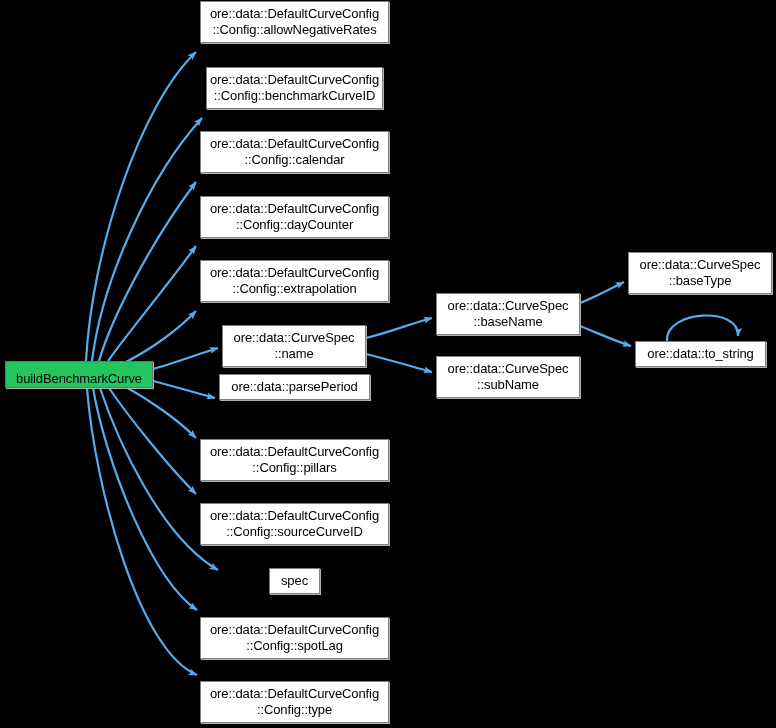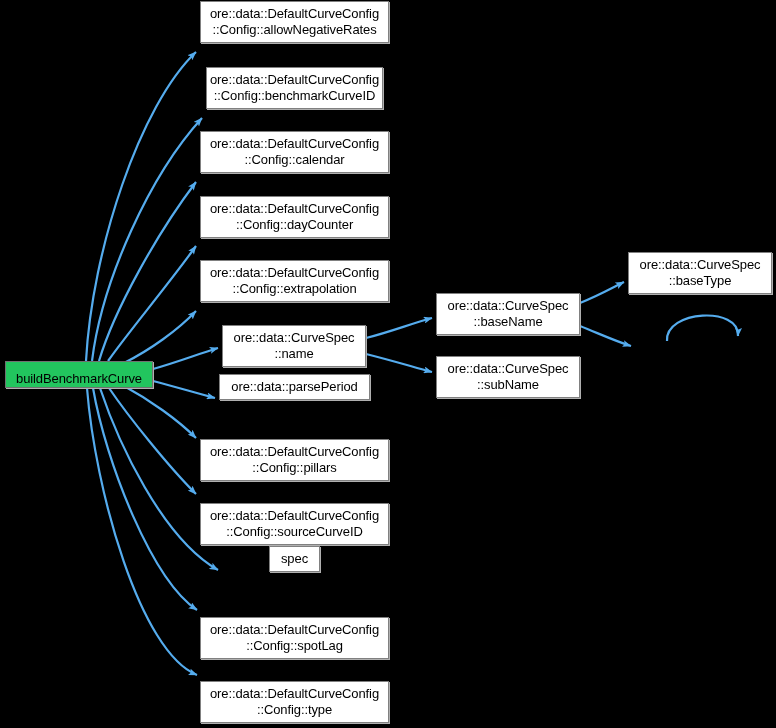--- a/index.html
+++ b/index.html
@@ -127,21 +127,21 @@
   <div class="node" style="left:200px; top:439px; width:189px; height:42px;">
     <span class="node-label">ore::data::DefaultCurveConfig
 ::Config::pillars</span>
   </div>
 
   <div class="node" style="left:200px; top:503px; width:189px; height:42px;">
     <span class="node-label">ore::data::DefaultCurveConfig
 ::Config::sourceCurveID</span>
   </div>
 
-  <div class="node" style="left:269px; top:546px; width:51px; height:26px;">
+  <div class="node" style="left:269px; top:568px; width:51px; height:26px;">
     <span class="node-label">spec</span>
   </div>
 
   <div class="node" style="left:200px; top:617px; width:189px; height:42px;">
     <span class="node-label">ore::data::DefaultCurveConfig
 ::Config::spotLag</span>
   </div>
 
   <div class="node" style="left:200px; top:681px; width:189px; height:42px;">
     <span class="node-label">ore::data::DefaultCurveConfig
@@ -156,14 +156,17 @@
   <div class="node" style="left:436px; top:356px; width:144px; height:42px;">
     <span class="node-label">ore::data::CurveSpec
 ::subName</span>
   </div>
 
   <div class="node" style="left:628px; top:252px; width:144px; height:42px;">
     <span class="node-label">ore::data::CurveSpec
 ::baseType</span>
   </div>
 
+  <div class="node" style="left:635px; top:341px; width:131px; height:26px;">
+    <span class="node-label">ore::data::to_string</span>
+  </div>
 
 </div>
 
 </body></html>

